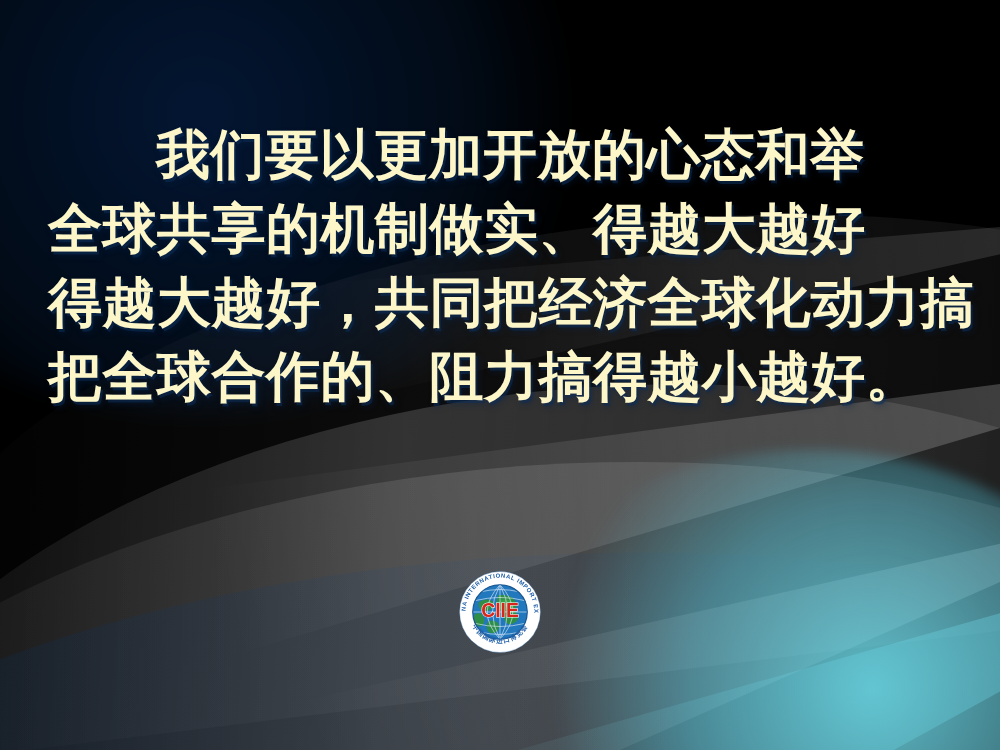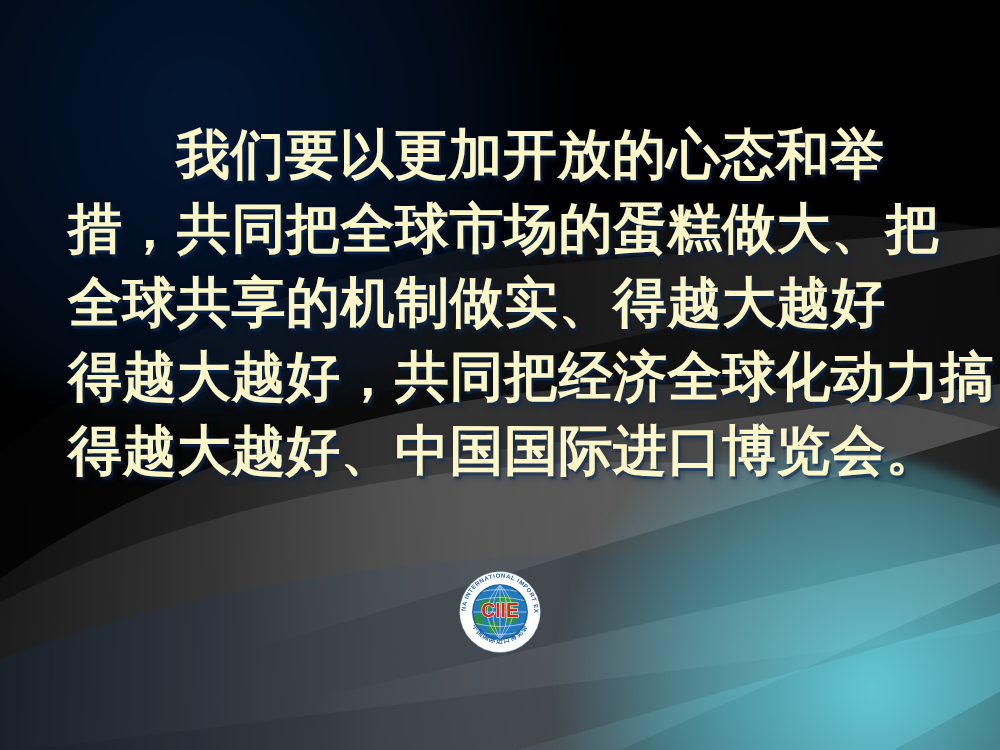--- a/index.html
+++ b/index.html
@@ -110,21 +110,21 @@
     border-radius: 50%;
     background: radial-gradient(circle at 50% 50%, rgba(5,40,92,0.55) 0%, rgba(8,50,105,0.22) 52%, rgba(0,0,0,0) 75%);
     filter: blur(10px);
   }
 
   
   .quote {
     position: absolute;
     left: 0; right: 0;
     top: 118px;
-    padding: 0 68px;
+    padding: 0 48px;
     box-sizing: border-box;
     z-index: 5;
   }
   .quote-line {
     color: #fdf6c9;
     font-family: "Liberation Serif", "DejaVu Serif", serif;
     font-weight: 700;
     font-size: 54px;
     line-height: 74px;
     letter-spacing: 0.5px;
@@ -158,24 +158,23 @@
   <div class="bg-layer wave-b"></div>
   <div class="bg-layer wave-dark"></div>
   <div class="bg-layer ray ray3"></div>
   <div class="bg-layer ray ray1"></div>
   <div class="bg-layer ray ray2"></div>
   <div class="bg-layer ray ray4"></div>
   <div class="bg-layer bloom"></div>
 
   <div class="quote">
     <div class="quote-line indent">我们要以更加开放的心态和举</div>
-    <div class="quote-line">措，共同把全球市场的蛋糕做大、把</div>
     <div class="quote-line">全球共享的机制做实、得越大越好</div>
     <div class="quote-line">得越大越好，共同把经济全球化动力搞</div>
-    <div class="quote-line">得越大越好、中国国际进口博览会。</div>
+    <div class="quote-line">把全球合作的、阻力搞得越小越好。</div>
   </div>
 
   <div class="logo-wrap">
     <svg viewBox="0 0 200 200" xmlns="http://www.w3.org/2000/svg" aria-hidden="true">
       <defs>
         <path id="arcTop" d="M 22,100 A 78,78 0 0 1 178,100" fill="none"></path>
         <path id="arcBottom" d="M 30,100 A 70,70 0 0 0 170,100" fill="none"></path>
         <clipPath id="globeClip">
             <circle cx="100" cy="100" r="62"></circle>
           </clipPath>

